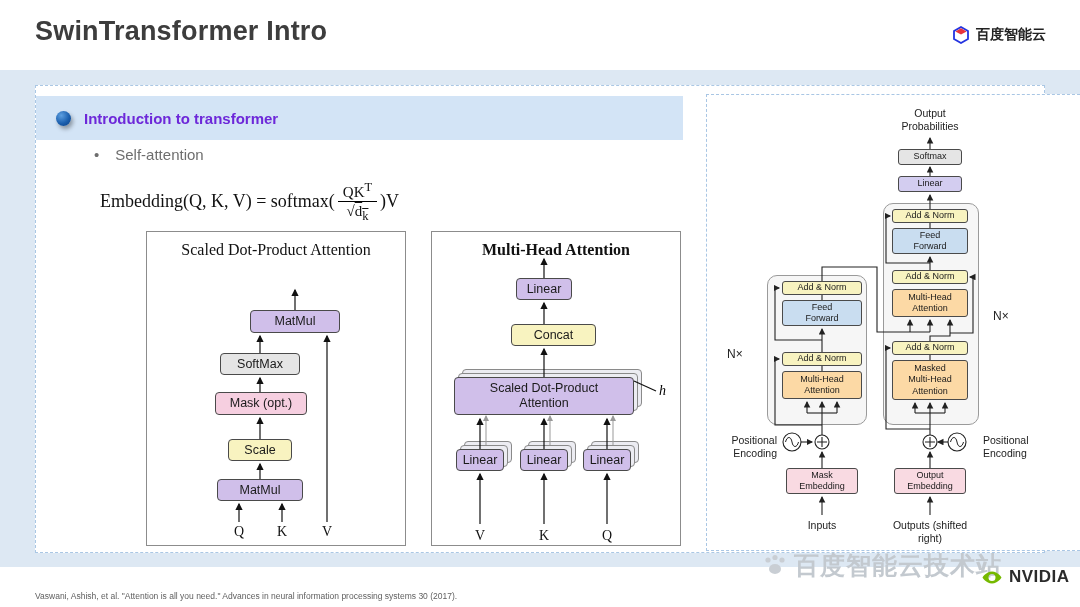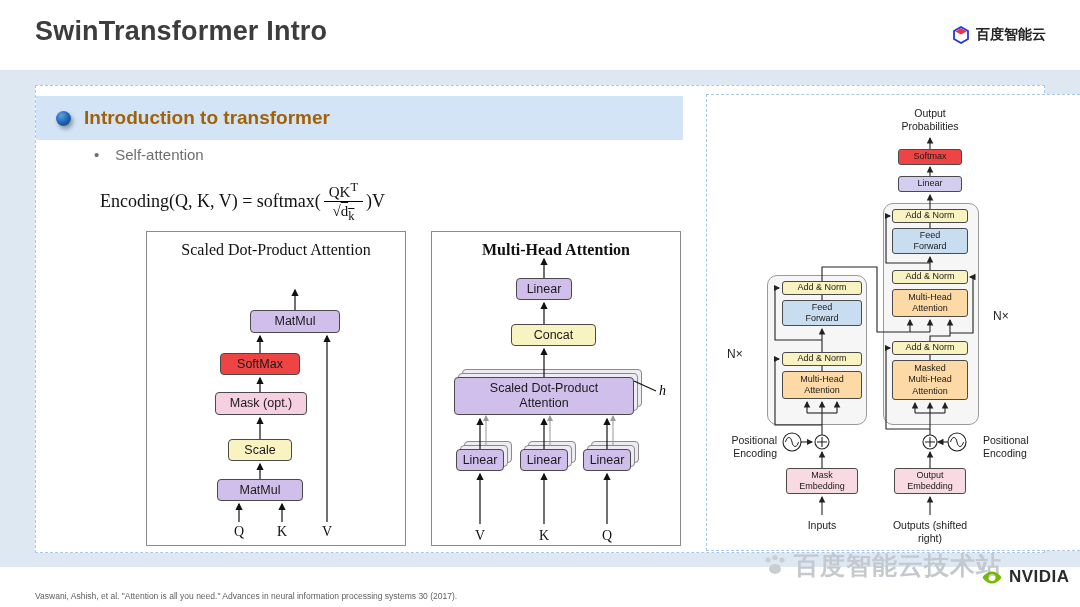--- a/index.html
+++ b/index.html
@@ -12,21 +12,21 @@
   .brand-name{font-size:14px;font-weight:700;color:#222;}
   
   .bg-panel{position:absolute;left:0;top:70px;width:1080px;height:497px;background:#dde8f3;}
   .card{position:absolute;left:35px;top:85px;width:1010px;height:468px;background:#ffffff;
         border:1px dashed #aac7e4;box-sizing:border-box;}
   .stripe{position:absolute;left:0;top:10px;width:647px;height:44px;background:#d3e4f6;
           display:flex;align-items:center;padding-left:20px;gap:13px;box-sizing:border-box;}
   .sphere{width:15px;height:15px;border-radius:50%;
           background:radial-gradient(circle at 35% 30%, #5d9fe0, #1b5fae 55%, #0b3d7e);
           box-shadow:2px 3px 4px rgba(0,0,0,.35);}
-  .sec-title{font-size:19px;font-weight:700;color:#a16207;}
+  .sec-title{font-size:15px;font-weight:700;color:#6d28d9;}
   .sub-bullet{position:absolute;left:58px;top:60px;display:flex;gap:16px;align-items:baseline;
               font-size:15px;color:#6e6e6e;}
   .formula{position:absolute;left:64px;top:82px;font-family:"Liberation Serif",serif;
            font-size:18px;color:#111;display:flex;align-items:center;}
   .frac{display:inline-flex;flex-direction:column;align-items:center;vertical-align:middle;
         margin:12px 3px;font-size:15px;line-height:1.15;}
   .fnum{border-bottom:1px solid #000;padding:0 5px;}
   .fden{padding-top:1px;}
   .oline{text-decoration:overline;}
   
@@ -40,21 +40,21 @@
   .box{position:absolute;border:1px solid #4a4a4a;border-radius:4px;display:flex;align-items:center;
        justify-content:center;text-align:center;line-height:1.2;box-sizing:border-box;
        font-size:12.5px;color:#1a1a1a;z-index:3;}
   .ghost{background:#ececf2;border-color:#8a8a8a;z-index:1;}
   .d-sm{font-size:9px;border-radius:3px;line-height:1.25;}
   .stack{position:absolute;background:#f6f6f6;border:1px solid #9a9a9a;border-radius:10px;z-index:0;
          box-sizing:border-box;}
   .tlabel{position:absolute;font-size:10.5px;color:#222;text-align:center;line-height:1.25;z-index:3;}
   .qkv{position:absolute;font-family:"Liberation Serif",serif;font-size:14px;color:#111;
        text-align:center;width:20px;z-index:3;}
-  .bg-purple{background:#d0bfea;} .bg-green{background:#ef4444;} .bg-yellow{background:#f8f3c0;}
+  .bg-purple{background:#d0bfea;} .bg-green{background:#e5e5e5;} .bg-yellow{background:#f8f3c0;}
   .bg-pink{background:#f6cfe0;}  .bg-orange{background:#fcd9a5;} .bg-blue{background:#c9ddf0;}
   .bg-embed{background:#f9dae2;} .bg-lavender{background:#d3cdf0;}
   .hlab{position:absolute;font-family:"Liberation Serif",serif;font-style:italic;font-size:14px;z-index:3;}
   
   .citation{position:absolute;left:35px;top:591px;font-size:8.5px;color:#5f5f5f;}
   .watermark{position:absolute;left:762px;top:549px;display:flex;align-items:center;gap:6px;
              color:#c3c9cf;font-size:25px;font-weight:700;letter-spacing:1px;white-space:nowrap;}
   .nvidia{position:absolute;left:980px;top:567px;display:flex;align-items:center;gap:5px;
           background:transparent;}
   .nv-text{font-size:17px;font-weight:700;color:#2b2b2b;letter-spacing:.5px;}
@@ -82,21 +82,21 @@
       <span class="sphere"></span>
       <span class="sec-title">Introduction to transformer</span>
     </div>
 
     <div class="sub-bullet">
       <span>•</span>
       <span>Self-attention</span>
     </div>
 
     <div class="formula">
-      <span>Encoding(Q, K, V) = softmax(</span>
+      <span>Embedding(Q, K, V) = softmax(</span>
       <span class="frac">
         <span class="fnum"><span>QK</span><sup>T</sup></span>
         <span class="fden"><span>√</span><span class="oline"><span>d</span><sub>k</sub></span></span>
       </span>
       <span>)V</span>
     </div>
 
     <div class="diagram sdpa" style="left:110px;top:145px;width:260px;height:315px;">
       <div class="dtitle">Scaled Dot-Product Attention</div>
       <svg class="dsvg" width="260" height="315">

